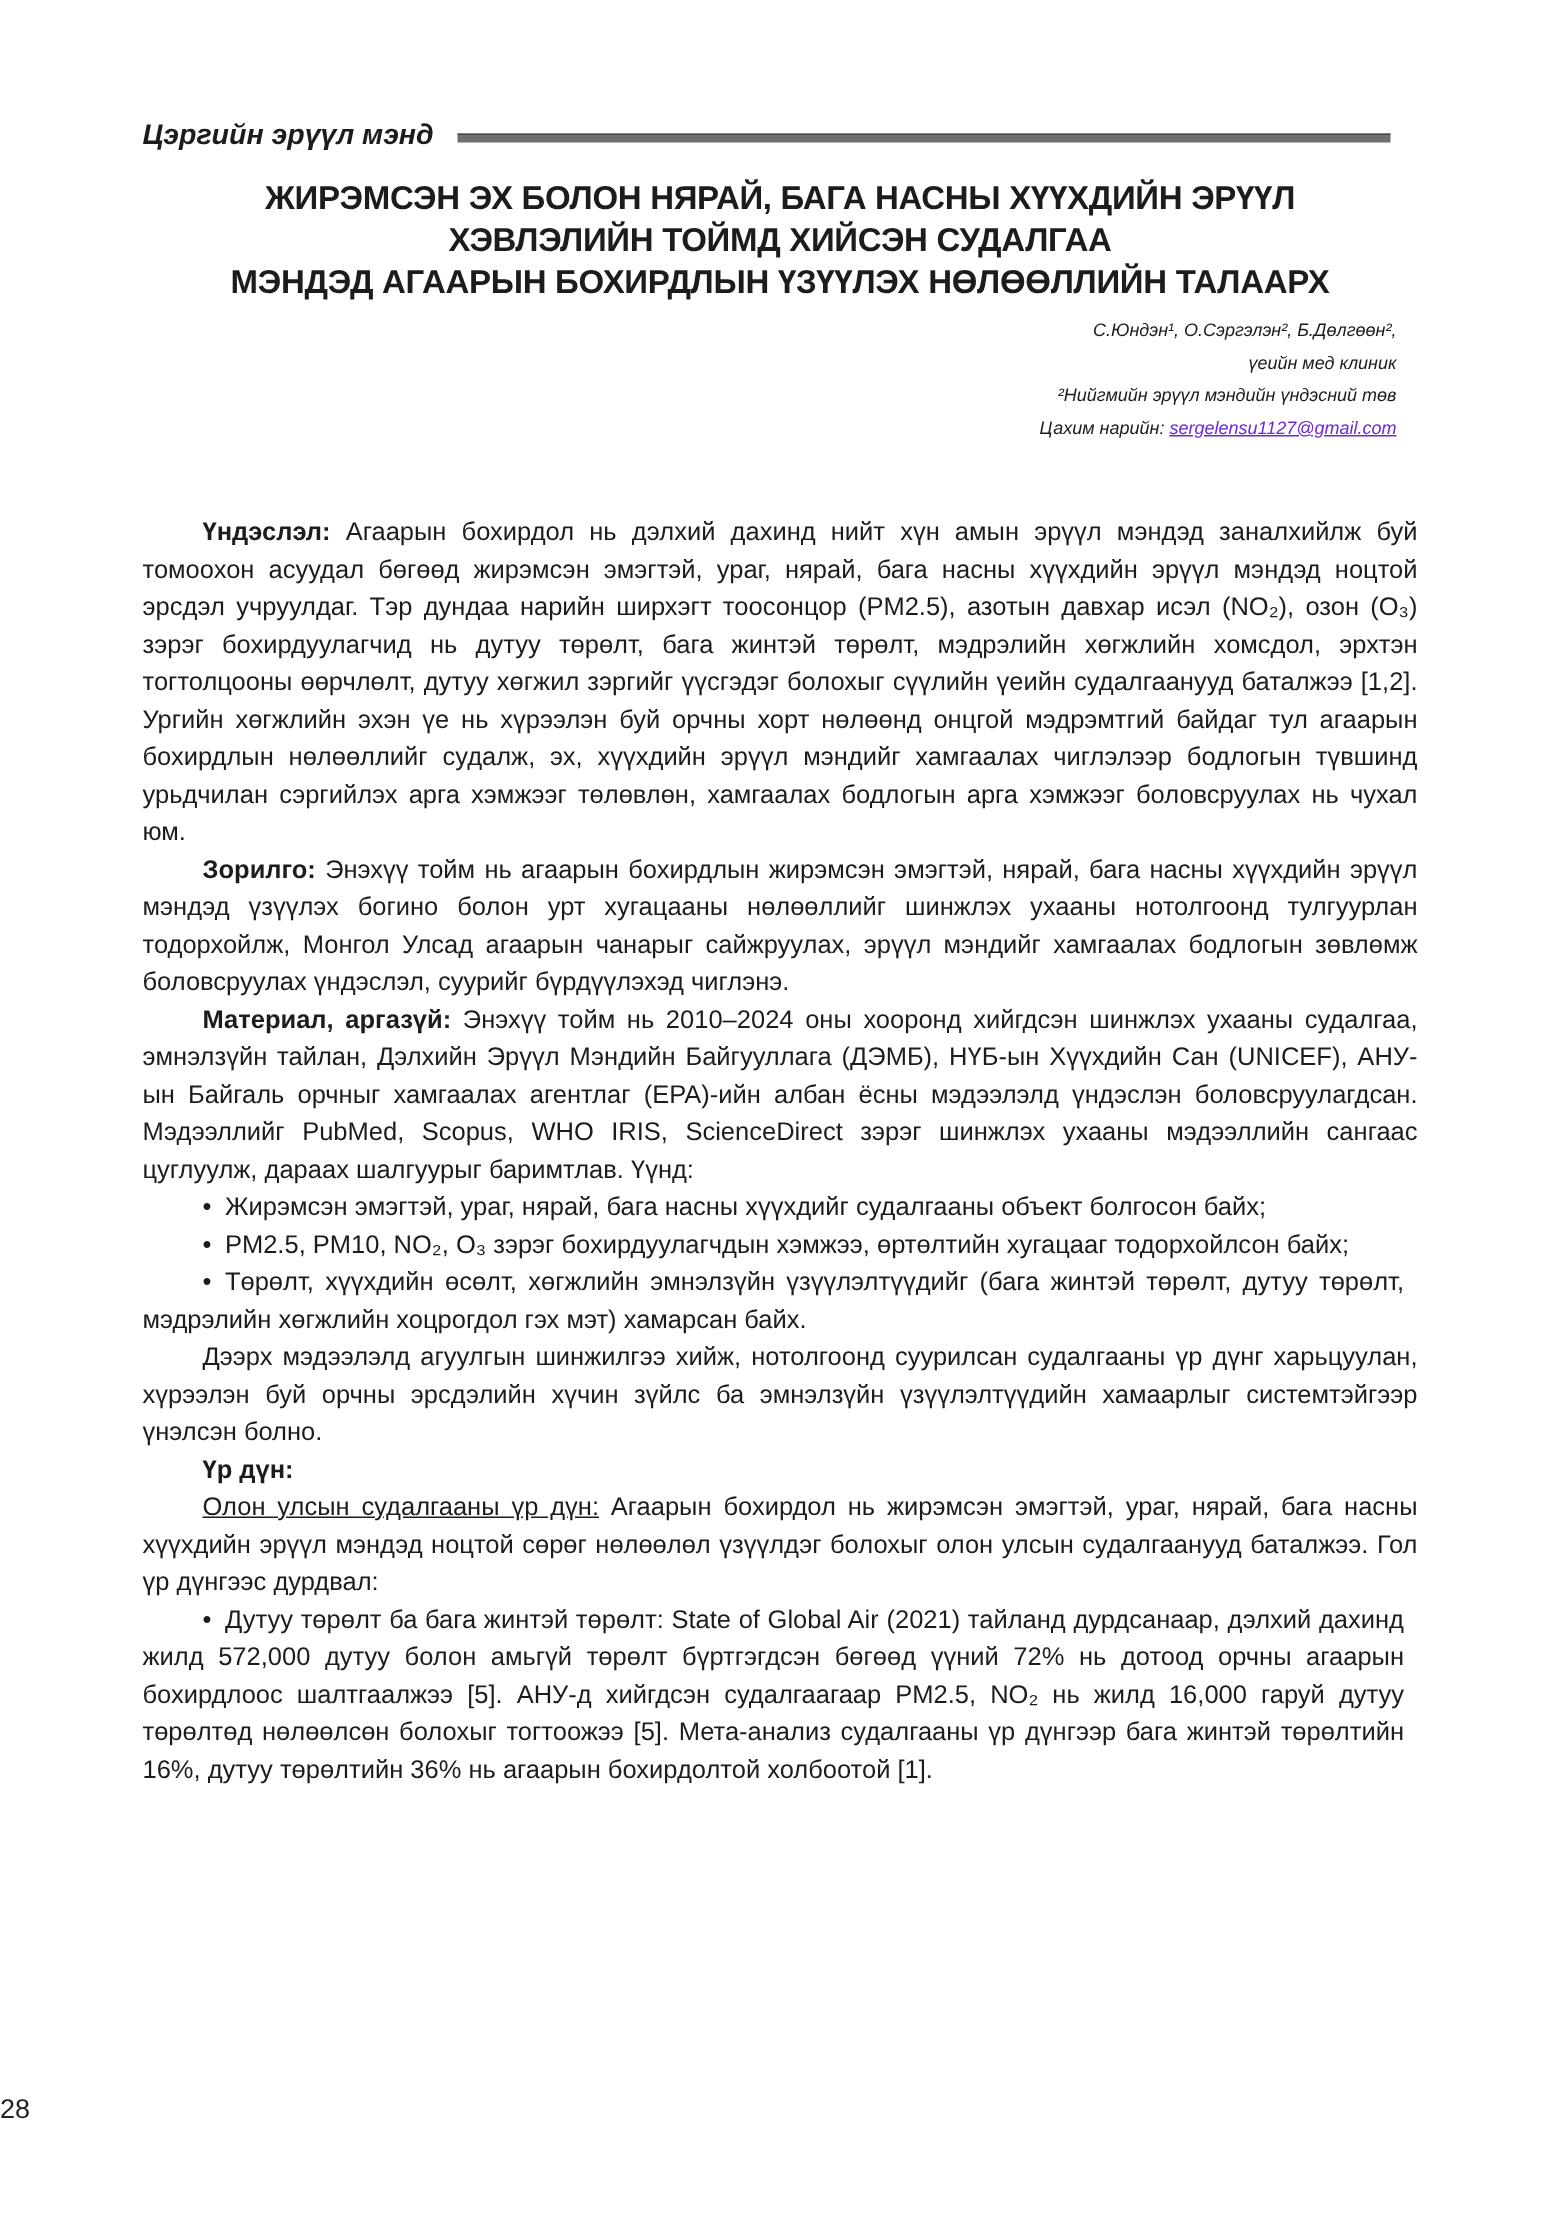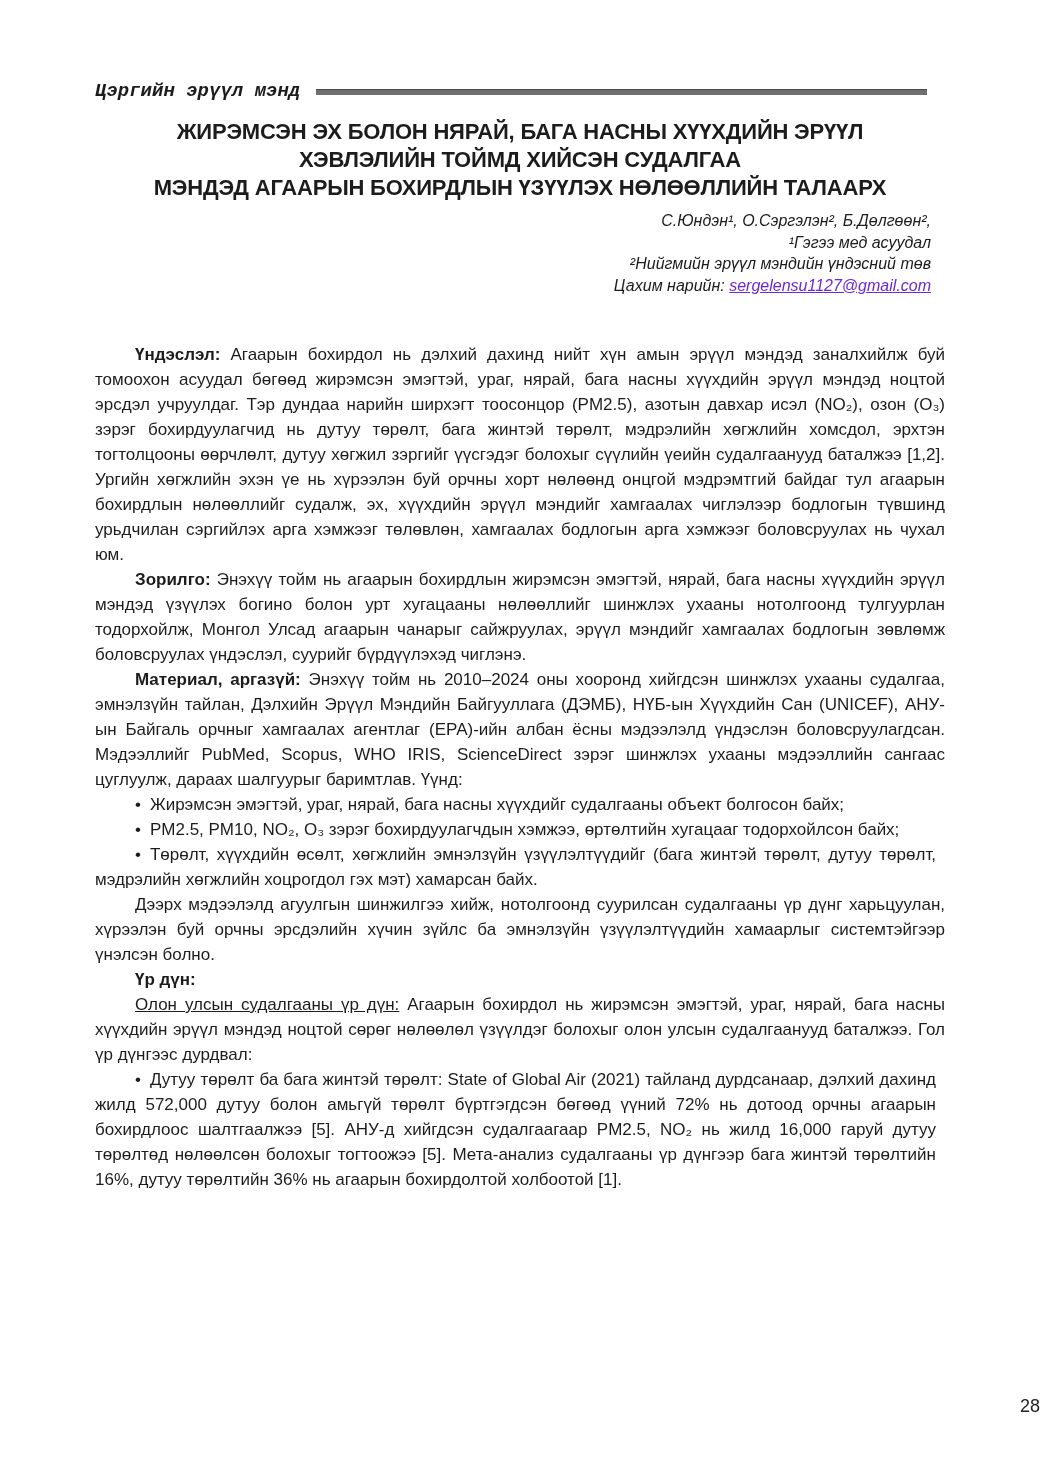--- a/index.html
+++ b/index.html
@@ -11,21 +11,21 @@
     background: #ffffff;
     color: #1c1c1c;
     box-sizing: border-box;
     padding: 80px 95px 0 95px;
     font-family: "Liberation Sans", "DejaVu Sans", sans-serif;
     overflow: hidden;
   }
   
   .running-header { display: flex; align-items: flex-start; }
   .rh-text {
-    font-family: Liberation Mono, monospace;
+    font-family: Liberation Sans, sans-serif;
     font-style: italic;
     font-weight: bold;
     font-size: 19px;
     line-height: 22px;
     white-space: nowrap;
   }
   .rh-rule {
     flex: 1;
     height: 5px;
     background: #6f6f6f;
@@ -40,21 +40,21 @@
     line-height: 28px;
     font-weight: bold;
     letter-spacing: -0.2px;
   }
   .title span { display: block; }
   
   .authors {
     margin: 8px 14px 0 0;
     text-align: right;
     font-style: italic;
-    font-size: 16px;
+    font-size: 12px;
     line-height: 21.5px;
   }
   .email {
     color: #6d28d9;
     text-decoration: underline;
     font-style: italic;
   }
   
   .article-body {
     margin-top: 46px;
@@ -64,21 +64,21 @@
   }
   .para { margin: 0; text-indent: 40px; }
   .b { font-weight: bold; }
   .u { text-decoration: underline; }
   .bullet { margin-right: 9px; }
   
   .pageno {
     position: absolute;
     left: 0; right: 0;
     bottom: 60px;
-    text-align: right;
+    text-align: left;
     font-size: 18px;
     color: #222222;
   }
 </style>
 </head>
 <body>
 
 <div class="page">
 
   <div class="running-header">
@@ -87,21 +87,21 @@
   </div>
 
   <h1 class="title">
     <span>ЖИРЭМСЭН ЭХ БОЛОН НЯРАЙ, БАГА НАСНЫ ХҮҮХДИЙН ЭРҮҮЛ</span>
     <span>ХЭВЛЭЛИЙН ТОЙМД ХИЙСЭН СУДАЛГАА</span>
     <span>МЭНДЭД АГААРЫН БОХИРДЛЫН ҮЗҮҮЛЭХ НӨЛӨӨЛЛИЙН ТАЛААРХ</span>
   </h1>
 
   <div class="authors">
     <div>С.Юндэн¹, О.Сэргэлэн², Б.Дөлгөөн²,</div>
-    <div>¹Гэгээ мед асуудал</div>
+    <div>үеийн мед клиник</div>
     <div>²Нийгмийн эрүүл мэндийн үндэсний төв</div>
     <div>
       <span>Цахим нарийн: </span><a class="email" href="#">sergelensu1127@gmail.com</a>
     </div>
   </div>
 
   <div class="article-body">
       <p class="para para"><span class="b">Үндэслэл: </span><span>Агаарын бохирдол нь дэлхий дахинд нийт хүн амын эрүүл мэндэд заналхийлж буй томоохон асуудал бөгөөд жирэмсэн эмэгтэй, ураг, нярай, бага насны хүүхдийн эрүүл мэндэд ноцтой эрсдэл учруулдаг. Тэр дундаа нарийн ширхэгт тоосонцор (PM2.5), азотын давхар исэл (NO₂), озон (O₃) зэрэг бохирдуулагчид нь дутуу төрөлт, бага жинтэй төрөлт, мэдрэлийн хөгжлийн хомсдол, эрхтэн тогтолцооны өөрчлөлт, дутуу хөгжил зэргийг үүсгэдэг болохыг сүүлийн үеийн судалгаанууд баталжээ [1,2]. Ургийн хөгжлийн эхэн үе нь хүрээлэн буй орчны хорт нөлөөнд онцгой мэдрэмтгий байдаг тул агаарын бохирдлын нөлөөллийг судалж, эх, хүүхдийн эрүүл мэндийг хамгаалах чиглэлээр бодлогын түвшинд урьдчилан сэргийлэх арга хэмжээг төлөвлөн, хамгаалах бодлогын арга хэмжээг боловсруулах нь чухал юм.</span></p>
       <p class="para para"><span class="b">Зорилго: </span><span>Энэхүү тойм нь агаарын бохирдлын жирэмсэн эмэгтэй, нярай, бага насны хүүхдийн эрүүл мэндэд үзүүлэх богино болон урт хугацааны нөлөөллийг шинжлэх ухааны нотолгоонд тулгуурлан тодорхойлж, Монгол Улсад агаарын чанарыг сайжруулах, эрүүл мэндийг хамгаалах бодлогын зөвлөмж боловсруулах үндэслэл, суурийг бүрдүүлэхэд чиглэнэ.</span></p>
       <p class="para para"><span class="b">Материал, аргазүй: </span><span>Энэхүү тойм нь 2010–2024 оны хооронд хийгдсэн шинжлэх ухааны судалгаа, эмнэлзүйн тайлан, Дэлхийн Эрүүл Мэндийн Байгууллага (ДЭМБ), НҮБ-ын Хүүхдийн Сан (UNICEF), АНУ-ын Байгаль орчныг хамгаалах агентлаг (EPA)-ийн албан ёсны мэдээлэлд үндэслэн боловсруулагдсан. Мэдээллийг PubMed, Scopus, WHO IRIS, ScienceDirect зэрэг шинжлэх ухааны мэдээллийн сангаас цуглуулж, дараах шалгуурыг баримтлав. Үүнд:</span></p>

